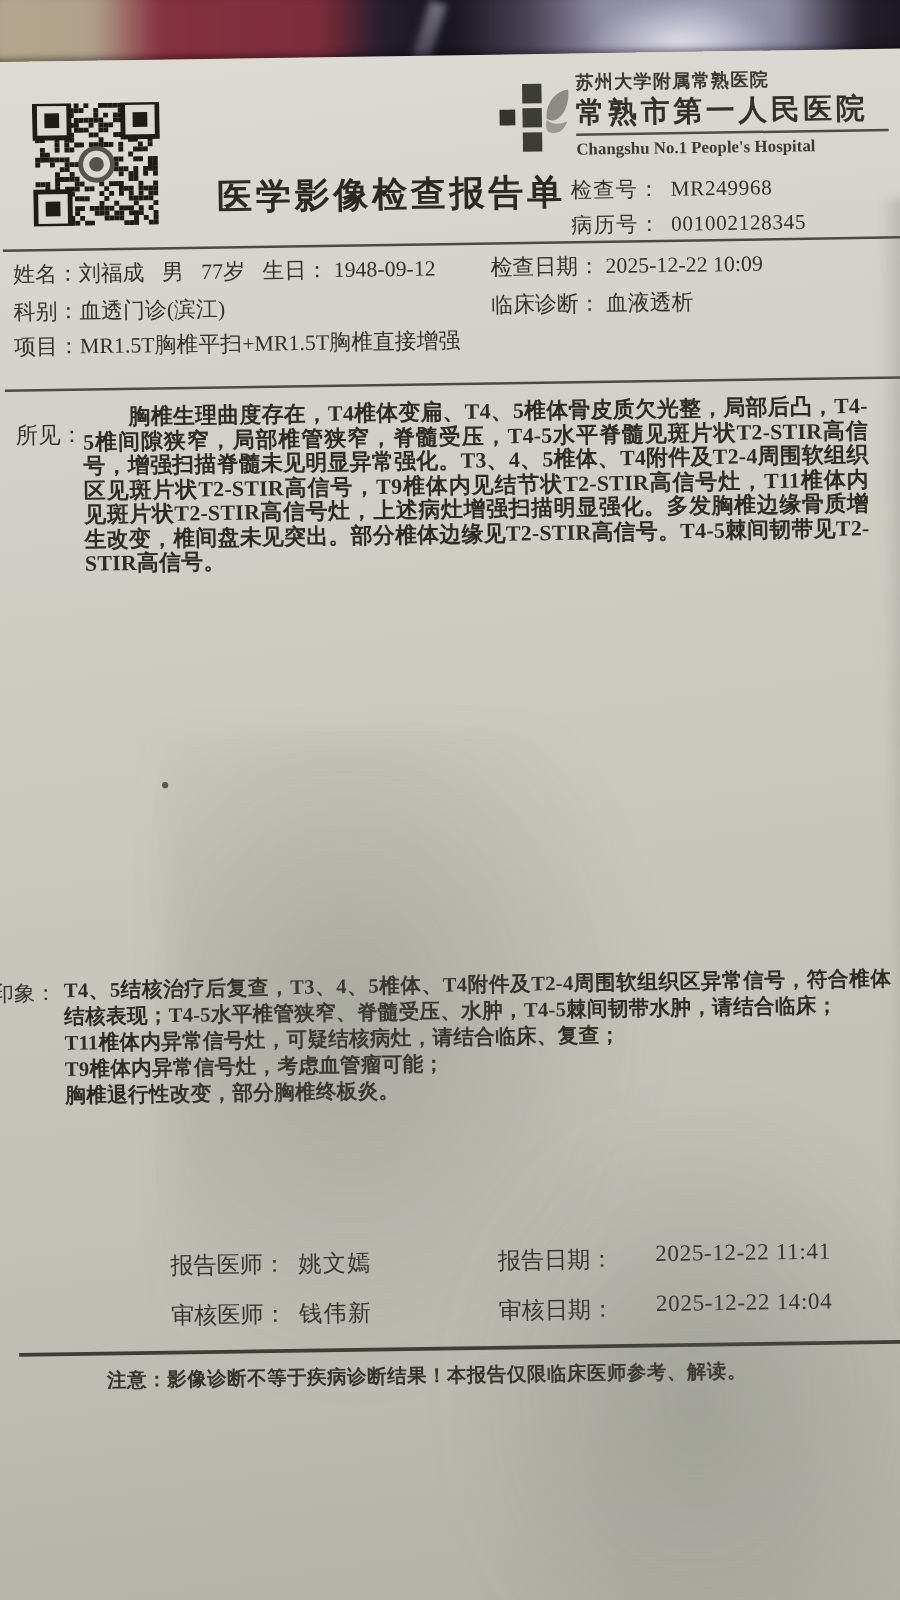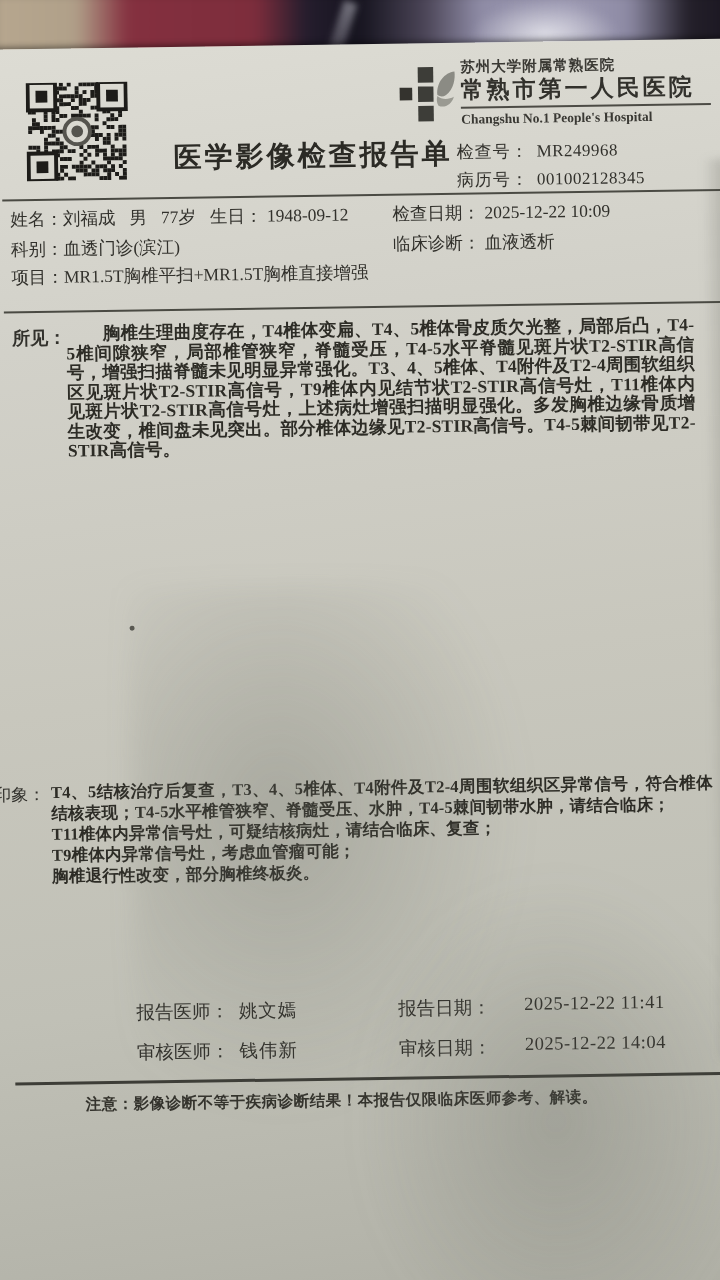--- a/index.html
+++ b/index.html
@@ -353,21 +353,21 @@
     <div class="inforow" style="top:188px;">
       <span>科别：</span><span>血透门诊(滨江)</span>
       <span class="right"><span>临床诊断：</span>  <span>血液透析</span></span>
     </div>
     <div class="inforow" style="top:216px;">
       <span>项目：</span><span>MR1.5T胸椎平扫+MR1.5T胸椎直接增强</span>
     </div>
 
     <div class="rule" style="top:262px;height:2px;"></div>
 
-    <div class="sec-label" style="left:8px;top:277px;font-weight:bold;">所见：</div>
+    <div class="sec-label" style="left:8px;top:287px;">所见：</div>
     <div class="findings-text">胸椎生理曲度存在，T4椎体变扁、T4、5椎体骨皮质欠光整，局部后凸，T4-5椎间隙狭窄，局部椎管狭窄，脊髓受压，T4-5水平脊髓见斑片状T2-STIR高信号，增强扫描脊髓未见明显异常强化。T3、4、5椎体、T4附件及T2-4周围软组织区见斑片状T2-STIR高信号，T9椎体内见结节状T2-STIR高信号灶，T11椎体内见斑片状T2-STIR高信号灶，上述病灶增强扫描明显强化。多发胸椎边缘骨质增生改变，椎间盘未见突出。部分椎体边缘见T2-STIR高信号。T4-5棘间韧带见T2-STIR高信号。</div>
 
     <div class="dust-dot"></div>
 
     <div class="impr-label">印象：</div>
     <div class="impr-list">
       <div>T4、5结核治疗后复查，T3、4、5椎体、T4附件及T2-4周围软组织区异常信号，符合椎体结核表现；T4-5水平椎管狭窄、脊髓受压、水肿，T4-5棘间韧带水肿，请结合临床；</div>
       <div>T11椎体内异常信号灶，可疑结核病灶，请结合临床、复查；</div>
       <div>T9椎体内异常信号灶，考虑血管瘤可能；</div>
       <div>胸椎退行性改变，部分胸椎终板炎。</div>

